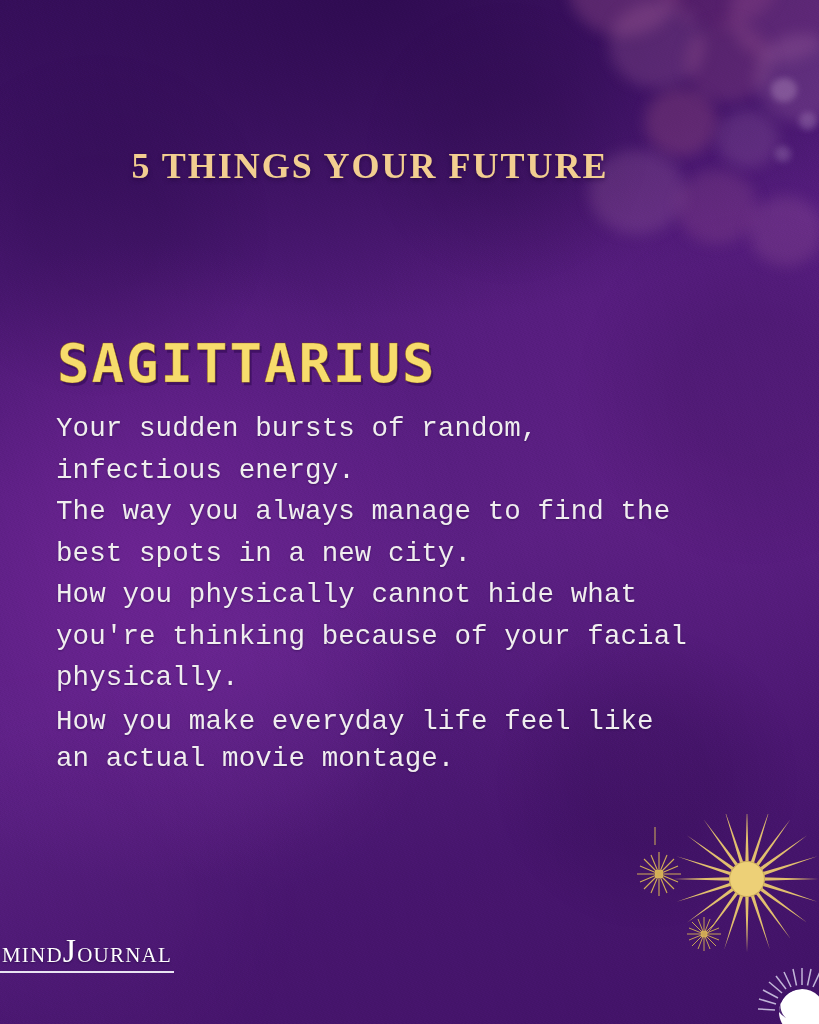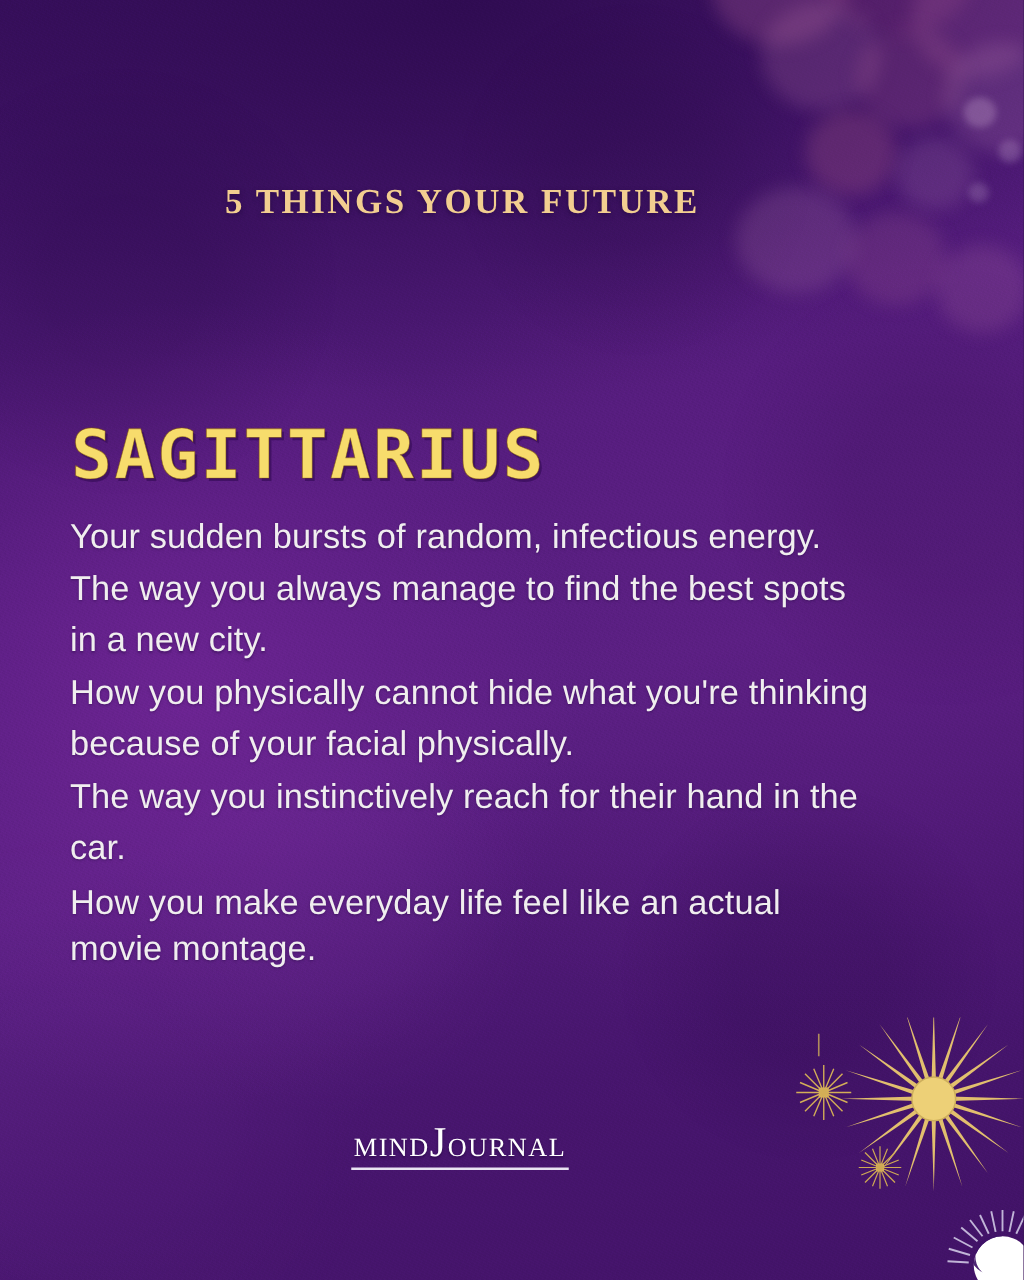--- a/index.html
+++ b/index.html
@@ -67,21 +67,21 @@
 
   
   .title {
     position: absolute;
     top: 116px;
     left: 0;
     width: 740px;
     text-align: center;
     font-family: "Liberation Serif", "DejaVu Serif", serif;
     font-weight: 700;
-    font-size: 28px;
+    font-size: 36px;
     line-height: 53px;
     letter-spacing: 2.0px;
     color: #f2ce90;
     text-shadow: 0 2px 4px rgba(30,5,55,0.55);
   }
   .title .l2, .title .l3 { display: block; }
 
   .sign {
     position: absolute;
     top: 332px;
@@ -102,31 +102,32 @@
     position: absolute;
     top: 408px;
     left: 56px;
     width: 640px;
     color: #f0eeef;
     font-size: 27.5px;
     line-height: 41.5px;
     font-weight: 300;
     letter-spacing: 0.1px;
     text-shadow: 0 1px 2px rgba(35,8,62,0.45);
+    font-family: Liberation Mono, monospace;
   }
   .body-copy p { margin: 0; }
   .body-copy p.tight { line-height: 37px; margin-top: 4px; }
 
   
   .logo {
     position: absolute;
     left: 0;
-    top: 900px;
+    top: 936px;
     width: 736px;
-    text-align: center;
+    text-align: left;
   }
   .logo-word {
     display: inline-block;
     font-family: "Liberation Serif", "DejaVu Serif", serif;
     font-size: 27px;
     letter-spacing: 1.2px;
     color: #ffffff;
     line-height: 30px;
     padding: 0 2px 3px 2px;
     border-bottom: 2px solid #e9e4f2;
@@ -174,21 +175,20 @@
   <h1 class="title">
     <span class="l1">5 THINGS YOUR FUTURE</span>
   </h1>
 
   <div class="sign">SAGITTARIUS</div>
 
   <div class="body-copy">
     <p>Your sudden bursts of random, infectious energy.</p>
     <p>The way you always manage to find the best spots in a new city.</p>
     <p>How you physically cannot hide what you're thinking because of your facial physically.</p>
-    <p>The way you instinctively reach for their hand in the car.</p>
     <p class="tight">How you make everyday life feel like an actual movie montage.</p>
   </div>
 
   <div class="logo">
     <span class="logo-word"><span class="mind">mind</span><span class="j">J</span><span class="ournal">ournal</span></span>
   </div>
 
   <svg class="deco" viewBox="0 0 200 210">
     <defs>
       <g id="ray">

